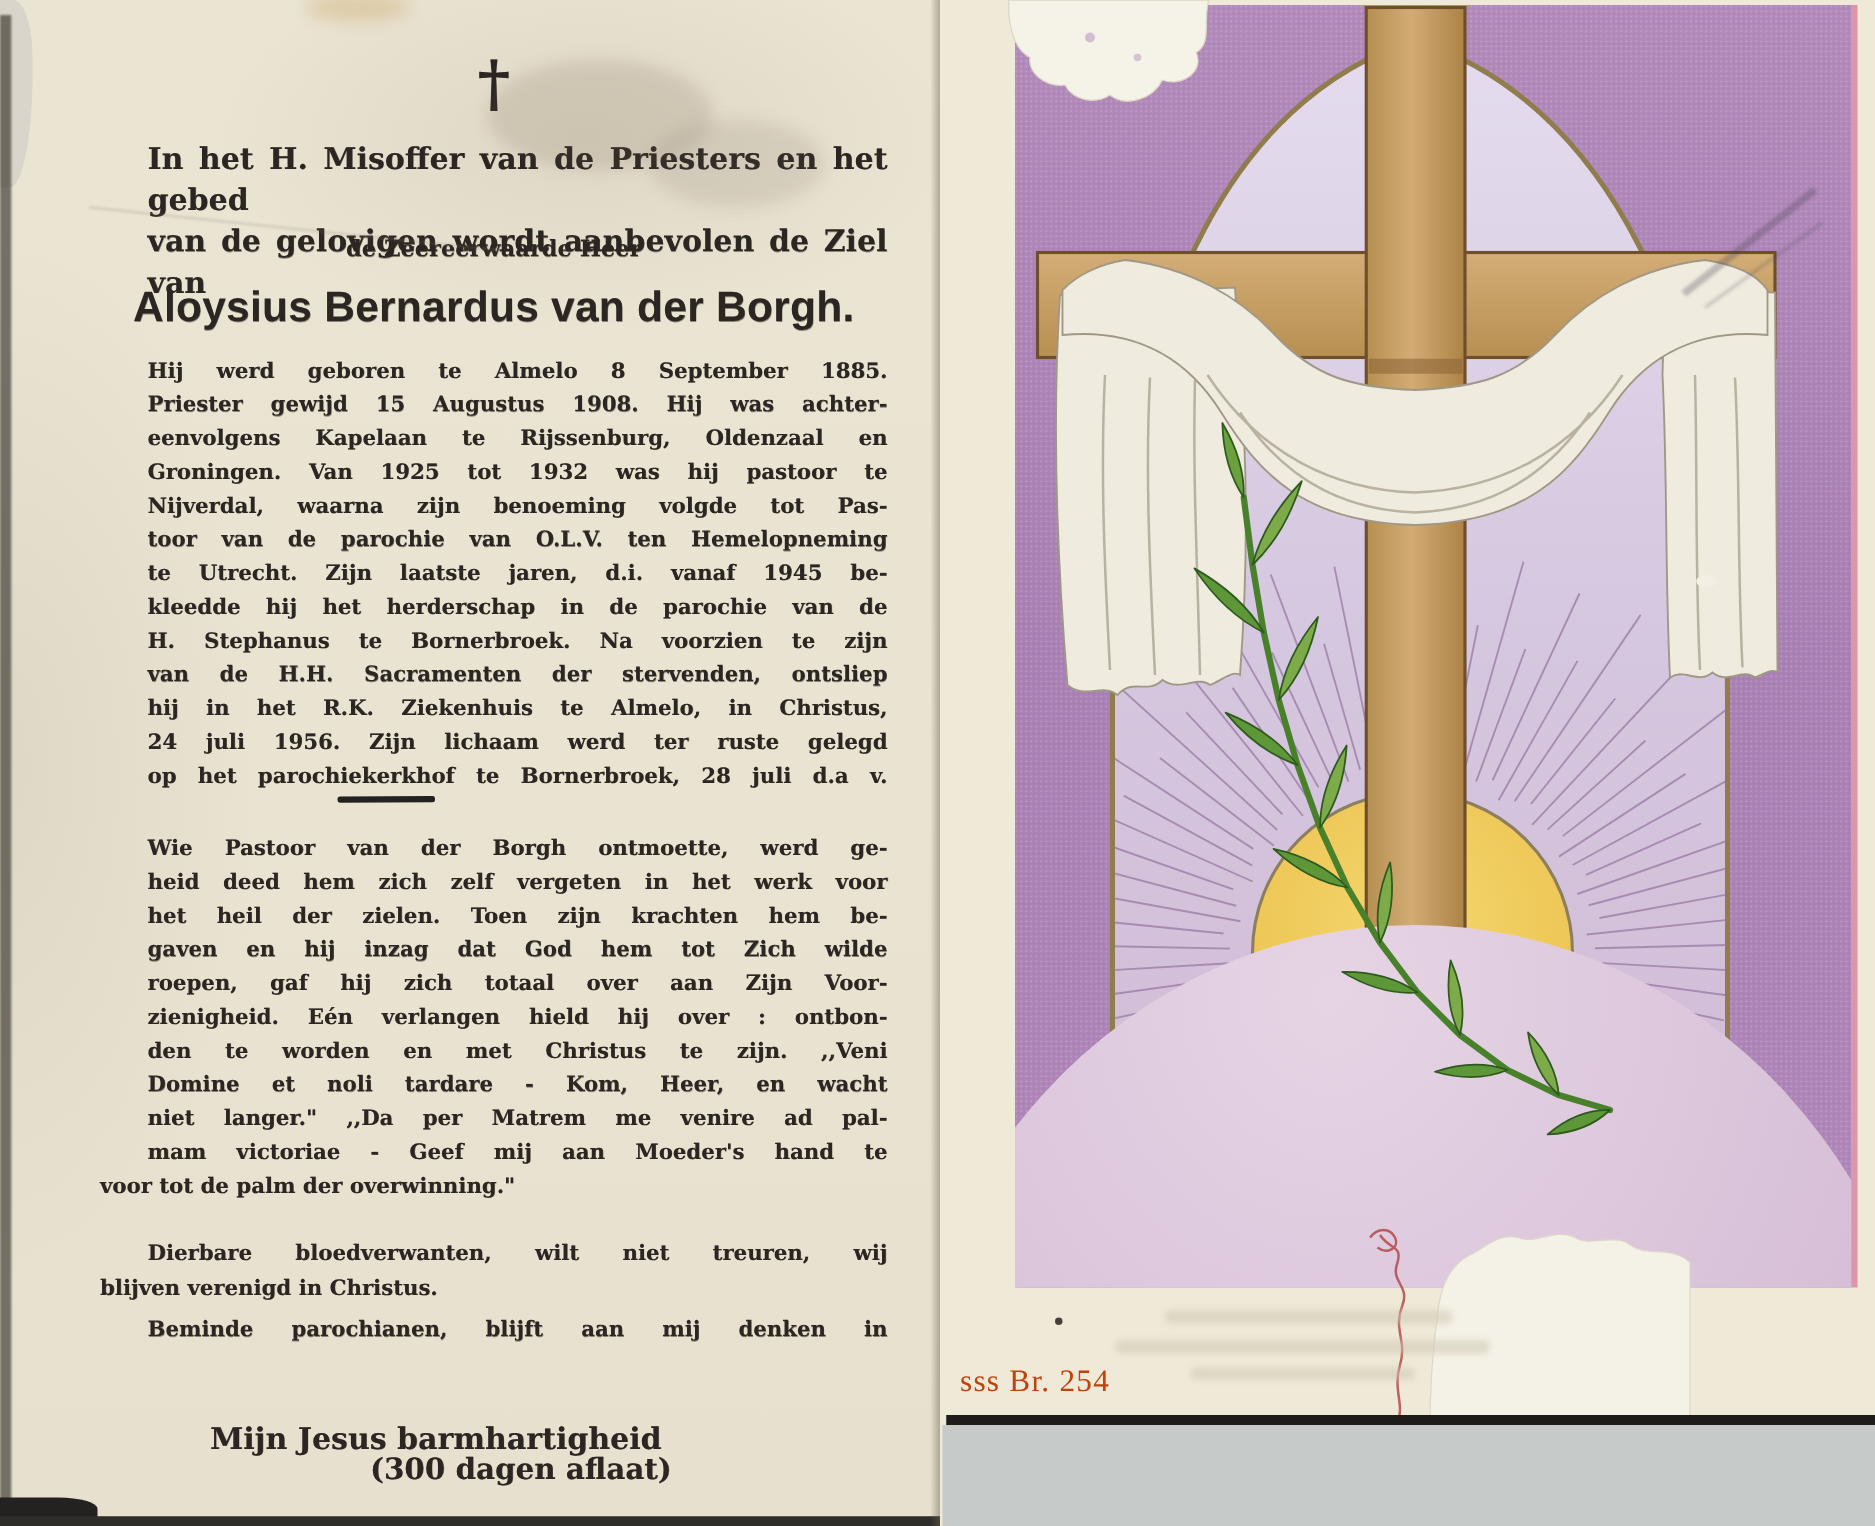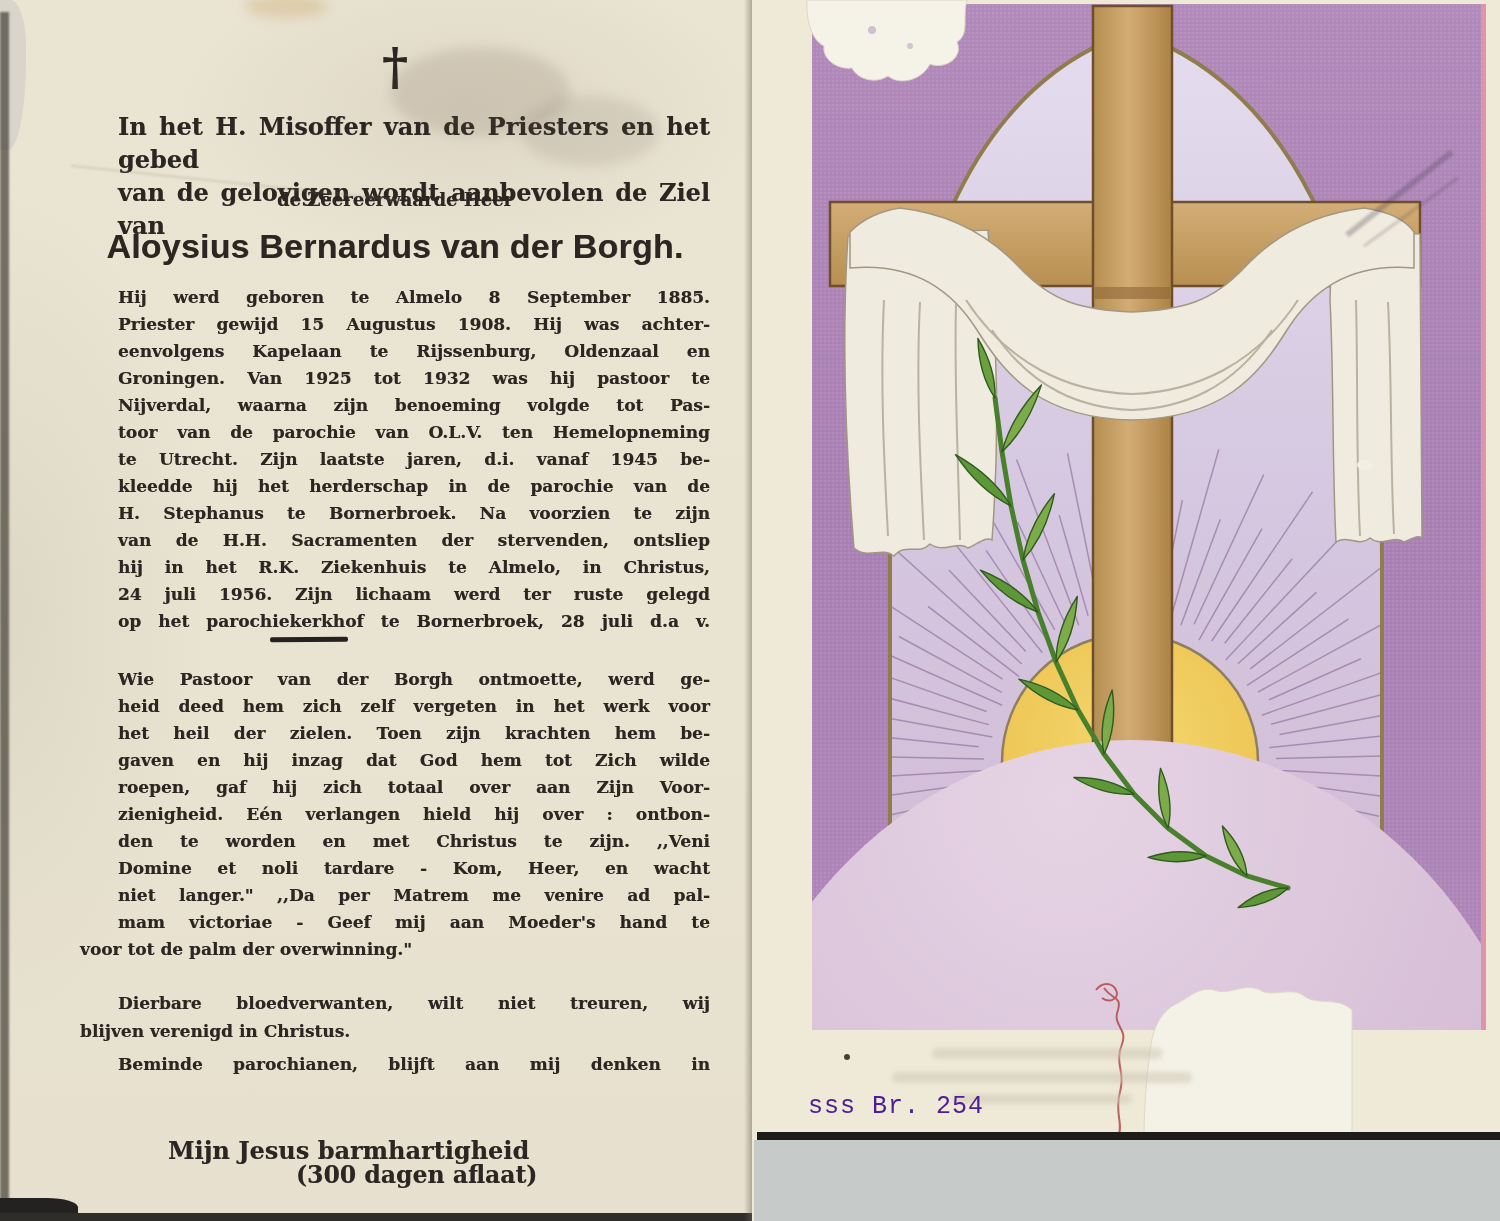--- a/index.html
+++ b/index.html
@@ -39,22 +39,22 @@
   #bottom-strip{left:0;top:1213px;width:752px;height:8px;background:#2f2d29;}
   #bottom-corner{left:0;top:1198px;width:78px;height:23px;background:#242220;border-radius:0 40% 0 0;}
   #crease-line{left:70px;top:182px;width:330px;height:2px;background:rgba(140,125,100,.22);
                transform:rotate(6deg);filter:blur(1px);}
   
   #card-crease{left:744px;top:0;width:14px;height:1221px;
     background:linear-gradient(90deg,rgba(109,100,84,0),rgba(109,100,84,.45) 55%,rgba(109,100,84,0));}
   
   #right-card{left:752px;top:0;width:748px;height:1221px;background:#efe9d8;}
   #illus{left:0;top:0;}
-  #footer-code{left:16px;top:1092px;font-family:Liberation Mono, monospace;
-               font-size:25px;color:#4c1d95;letter-spacing:1px;margin-left:40px;}
+  #footer-code{left:16px;top:1092px;font-family:Liberation Serif, serif;
+               font-size:25px;color:#c2410c;letter-spacing:1px;}
   #bottom-line{left:5px;top:1132px;width:743px;height:8px;background:#1d1c19;}
   #scanner-gray{left:2px;top:1140px;width:746px;height:81px;background:#c6cac9;}
 </style>
 </head>
 <body>
 
 <div id="stage">
 
   <div id="left-card" class="abs">
 

